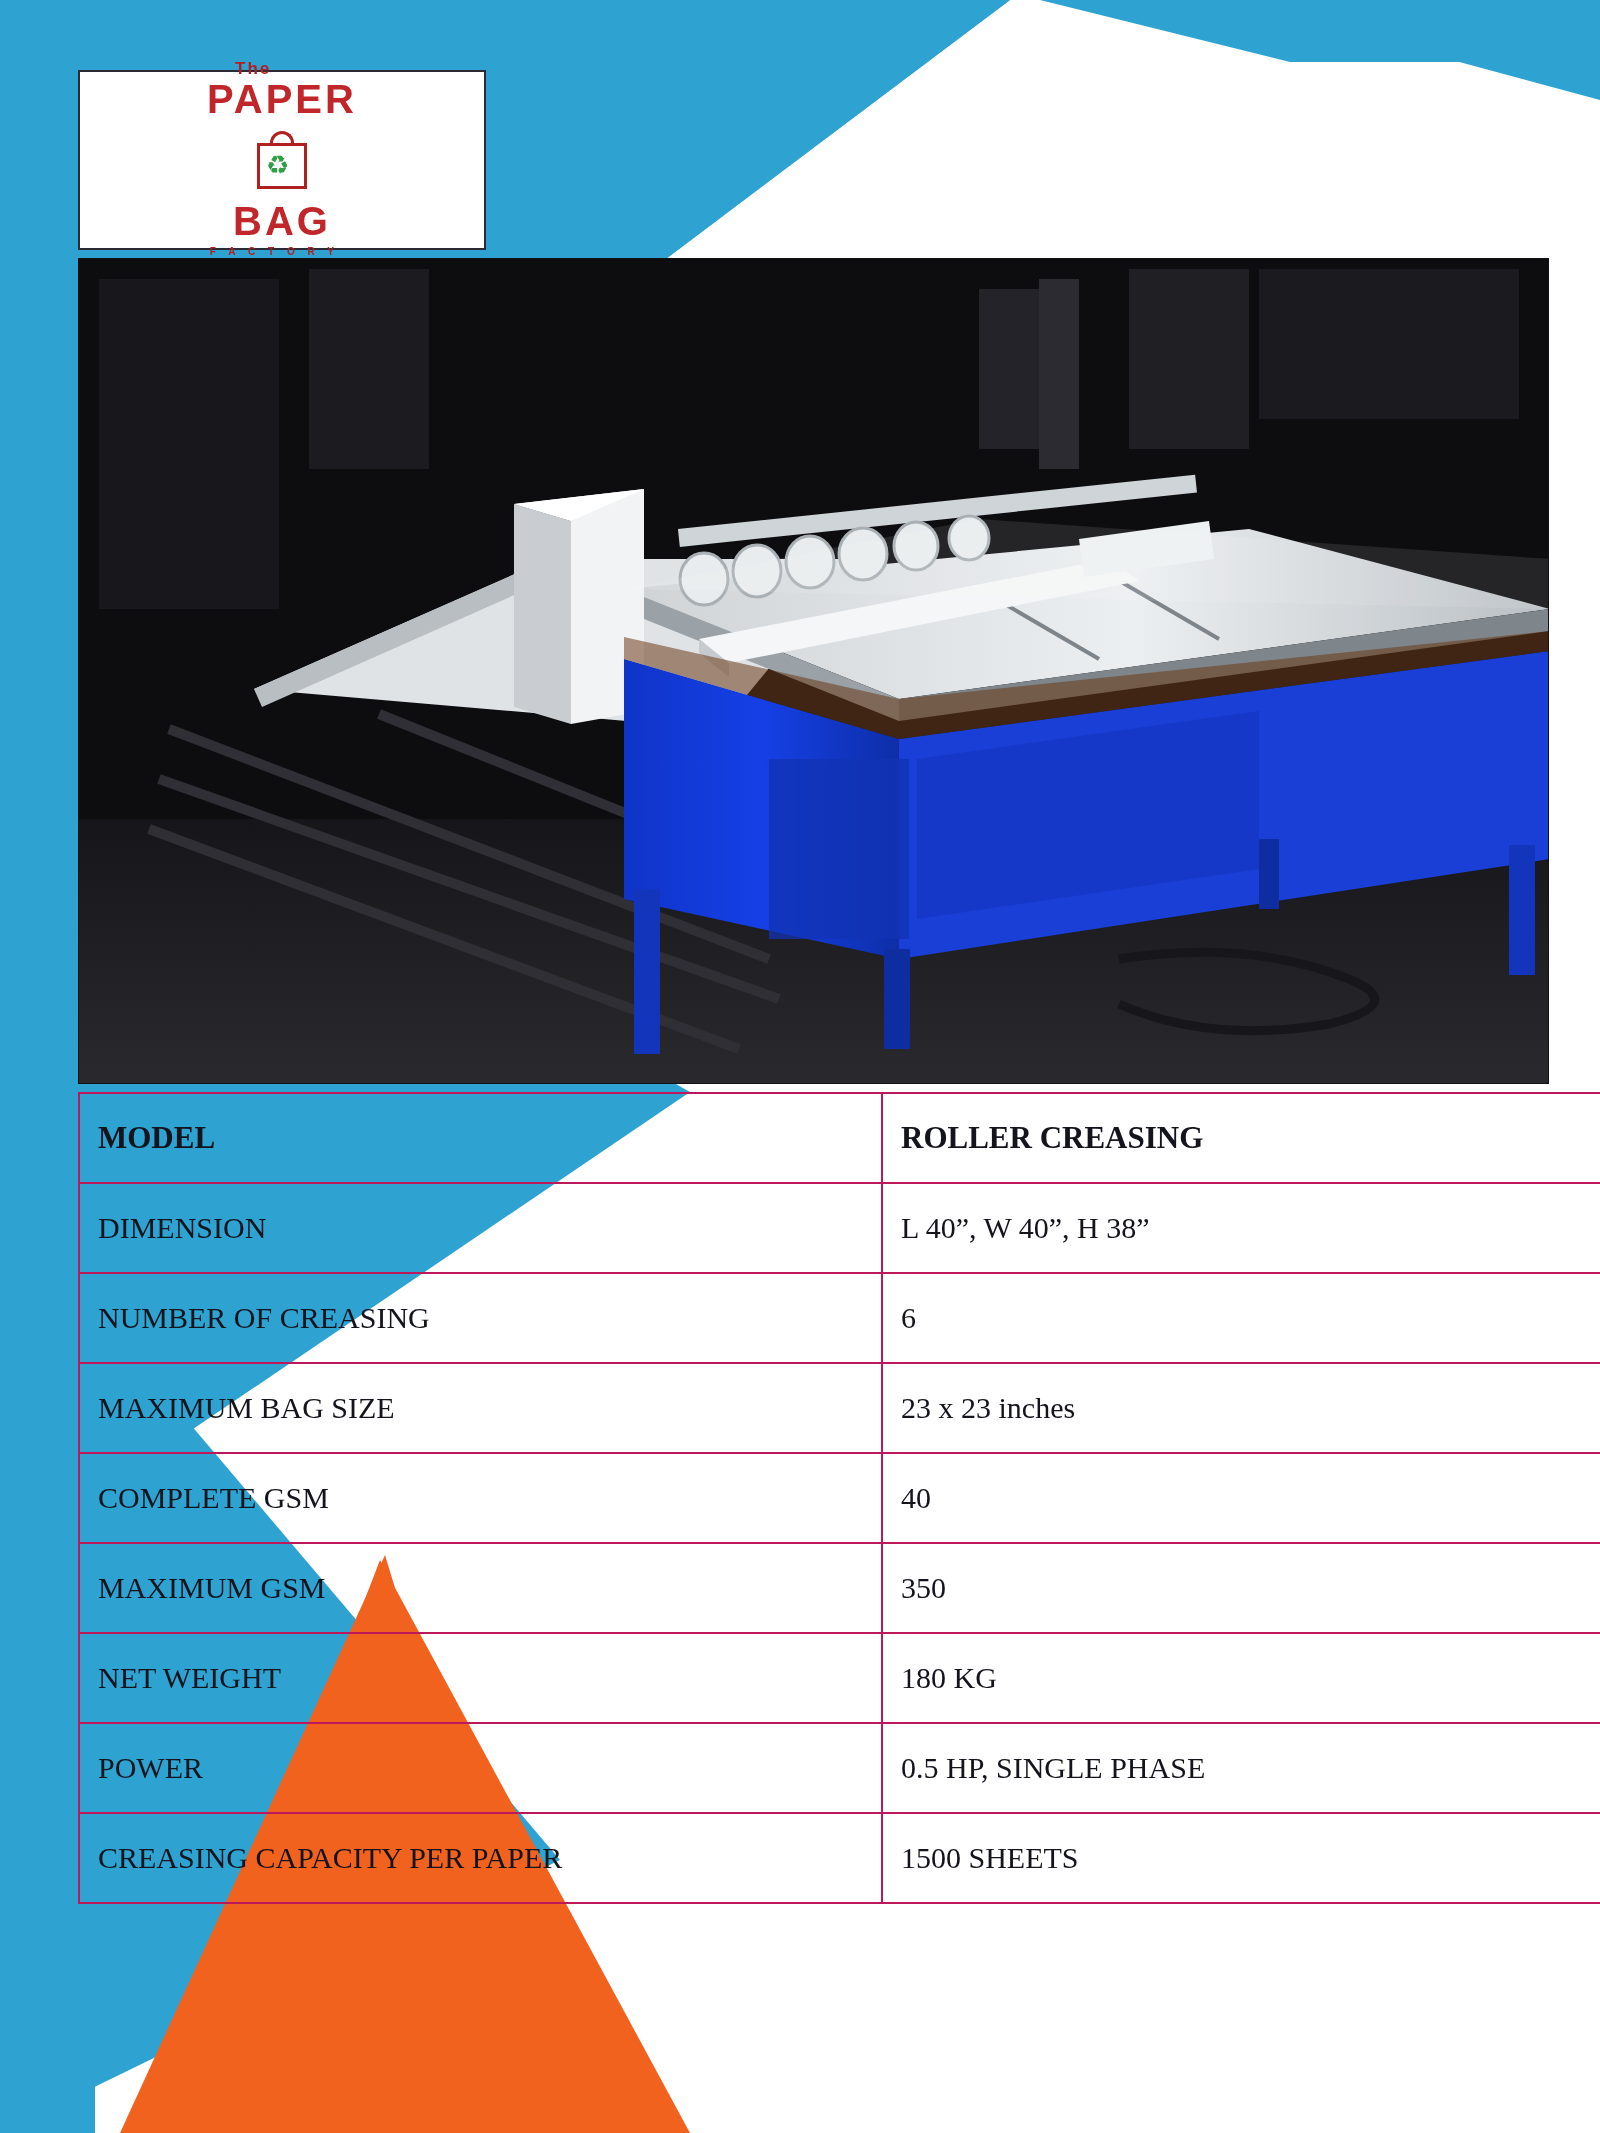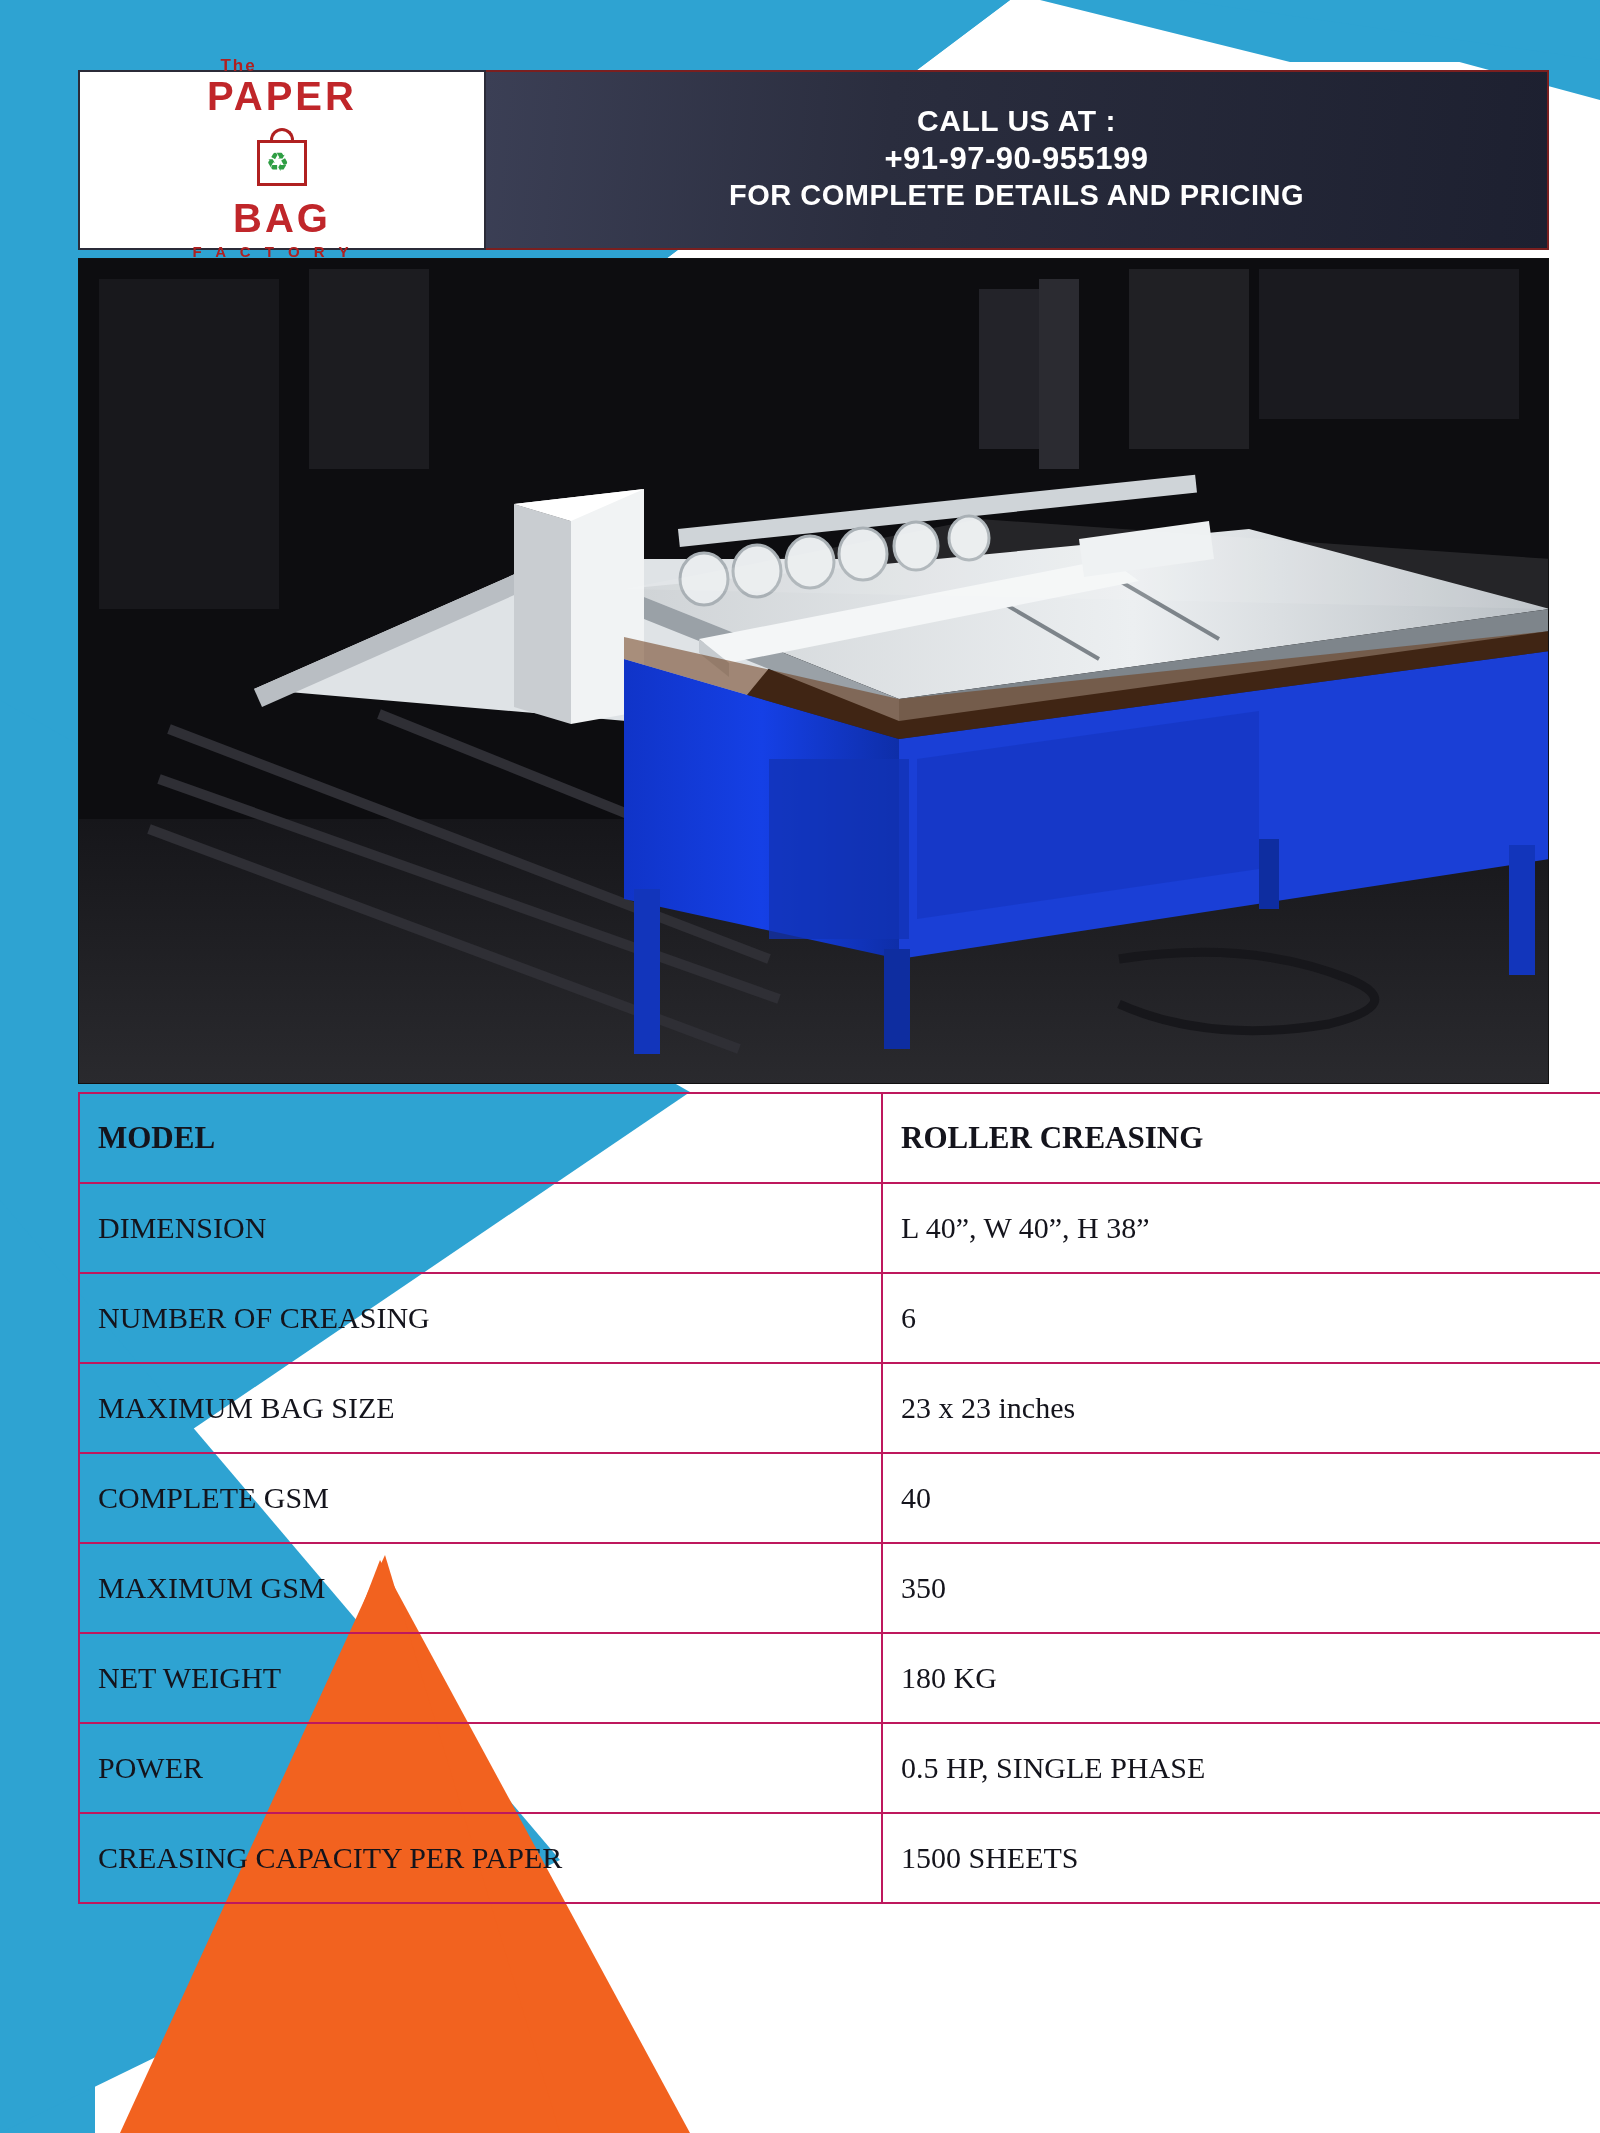--- a/index.html
+++ b/index.html
@@ -112,21 +112,21 @@
   }
   .bag-icon .recycle {
     position: absolute;
     left: 13px;
     top: 23px;
     font-size: 26px;
     color: #2f9e44;
     line-height: 1;
   }
   .logo-row3 {
-    font-size: 15px;
+    font-size: 10px;
     font-weight: bold;
     color: #b02020;
     letter-spacing: 5px;
     margin-top: 6px;
     align-self: flex-end;
     margin-right: 18px;
   }
 
   .call-box {
     flex: 1;
@@ -225,25 +225,20 @@
             <span class="handle"></span>
             <span class="body"></span>
             <span class="recycle">♻</span>
           </span>
           <span class="logo-word">BAG</span>
         </div>
         <div class="logo-row3">F A C T O R Y</div>
       </div>
     </div>
 
-    <div class="call-box">
-      <div class="call-line">CALL US AT :</div>
-      <div class="call-line phone">+91-97-90-955199</div>
-      <div class="call-line details">FOR COMPLETE DETAILS AND PRICING</div>
-    </div>
 
   </div>
 
   <div class="photo">
     <svg viewBox="0 0 1471 826" preserveAspectRatio="none" width="1471" height="826">
       <defs>
         <linearGradient id="floorG" x1="0" y1="0" x2="0" y2="1">
           <stop offset="0%" stop-color="#16161a"></stop>
           <stop offset="100%" stop-color="#2a2a2e"></stop>
         </linearGradient>

